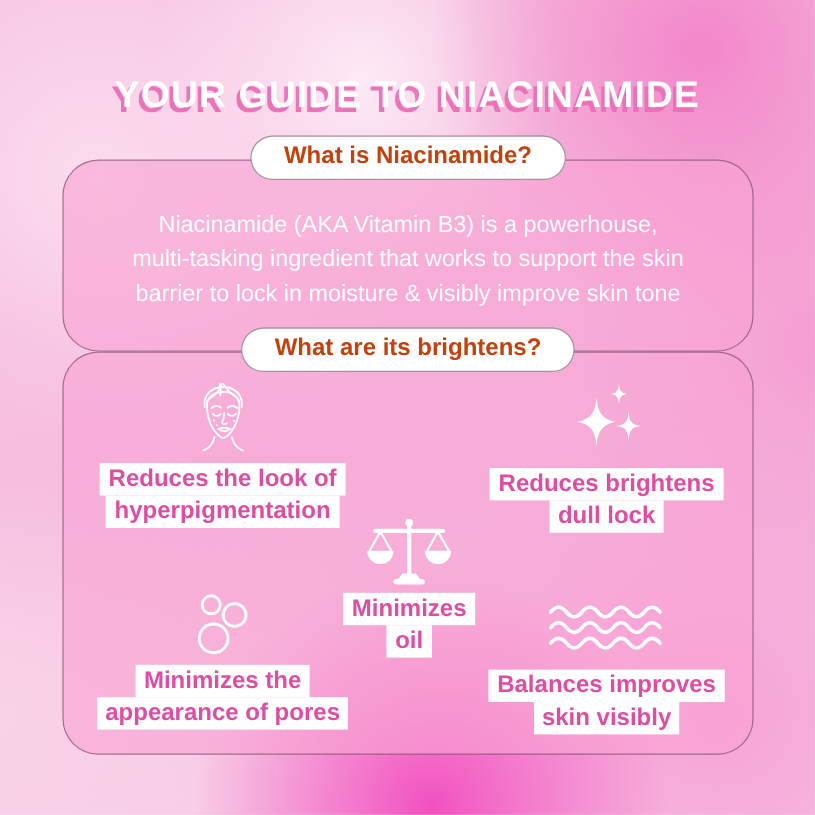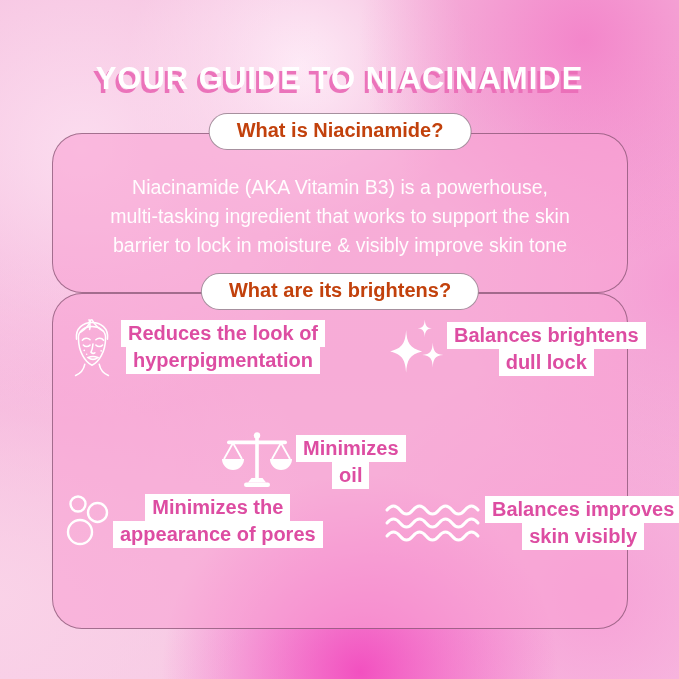--- a/index.html
+++ b/index.html
@@ -37,21 +37,21 @@
     border-radius:999px;padding:5px 27px 7px;
     font-size:20px;font-weight:700;color:#c2410c;white-space:nowrap;
     z-index:3;
   }
   .desc{
     margin:39px 18px 0;text-align:center;
     font-size:19.5px;line-height:29px;font-weight:500;
     color:rgba(255,255,255,0.97);
   }
   .desc span{display:block;}
-  .benefit{position:absolute;display:flex;flex-direction:row;align-items:center;}
+  .benefit{position:absolute;display:flex;flex-direction:column;align-items:center;}
   .b1{left:10px;top:14px;width:245px;}
   .b2{left:330px;top:14px;width:245px;}
   .bc{left:165px;top:136px;width:246px;}
   .b3{left:10px;top:194px;width:245px;}
   .b4{left:330px;top:194px;width:245px;}
   .icon-wrap{display:flex;align-items:flex-end;justify-content:center;margin-bottom:6px;}
   .b1 .icon-wrap{height:72px;}
   .b2 .icon-wrap{height:70px;padding-bottom:6px;}
   .bc .icon-wrap{height:58px;}
   .b3 .icon-wrap{height:60px;}
@@ -116,21 +116,21 @@
 
   <div class="benefit b2">
     <div class="icon-wrap">
       <svg width="64" height="62" viewBox="0 0 72 66" fill="#ffffff">
         <path d="M26 14 C26.8 28 30 34.8 44 38 C30 41.2 26.8 48 26 62 C25.2 48 22 41.2 8 38 C22 34.8 25.2 28 26 14 Z"></path>
         <path d="M47 2 C47.4 8.5 49 11.5 55 12 C49 12.5 47.4 15.5 47 22 C46.6 15.5 45 12.5 39 12 C45 11.5 46.6 8.5 47 2 Z"></path>
         <path d="M56 28 C56.5 37.5 58.5 41.4 68 42 C58.5 42.6 56.5 46.5 56 56 C55.5 46.5 53.5 42.6 44 42 C53.5 41.4 55.5 37.5 56 28 Z"></path>
       </svg>
     </div>
     <div class="tag">
-      <div class="row"><span class="line">Balances brightens</span></div>
+      <div class="row"><span class="line">Reduces brightens</span></div>
       <div class="row"><span class="line">dull lock</span></div>
     </div>
   </div>
 
   <div class="benefit bc">
     <div class="icon-wrap">
       <svg width="78" height="56" viewBox="0 0 76 56" fill="#ffffff">
         <circle cx="38" cy="3.5" r="3.2"></circle>
         <rect x="36.2" y="4" width="3.6" height="43" rx="1.6"></rect>
         <rect x="8" y="8.6" width="60" height="3.6" rx="1.8"></rect>

